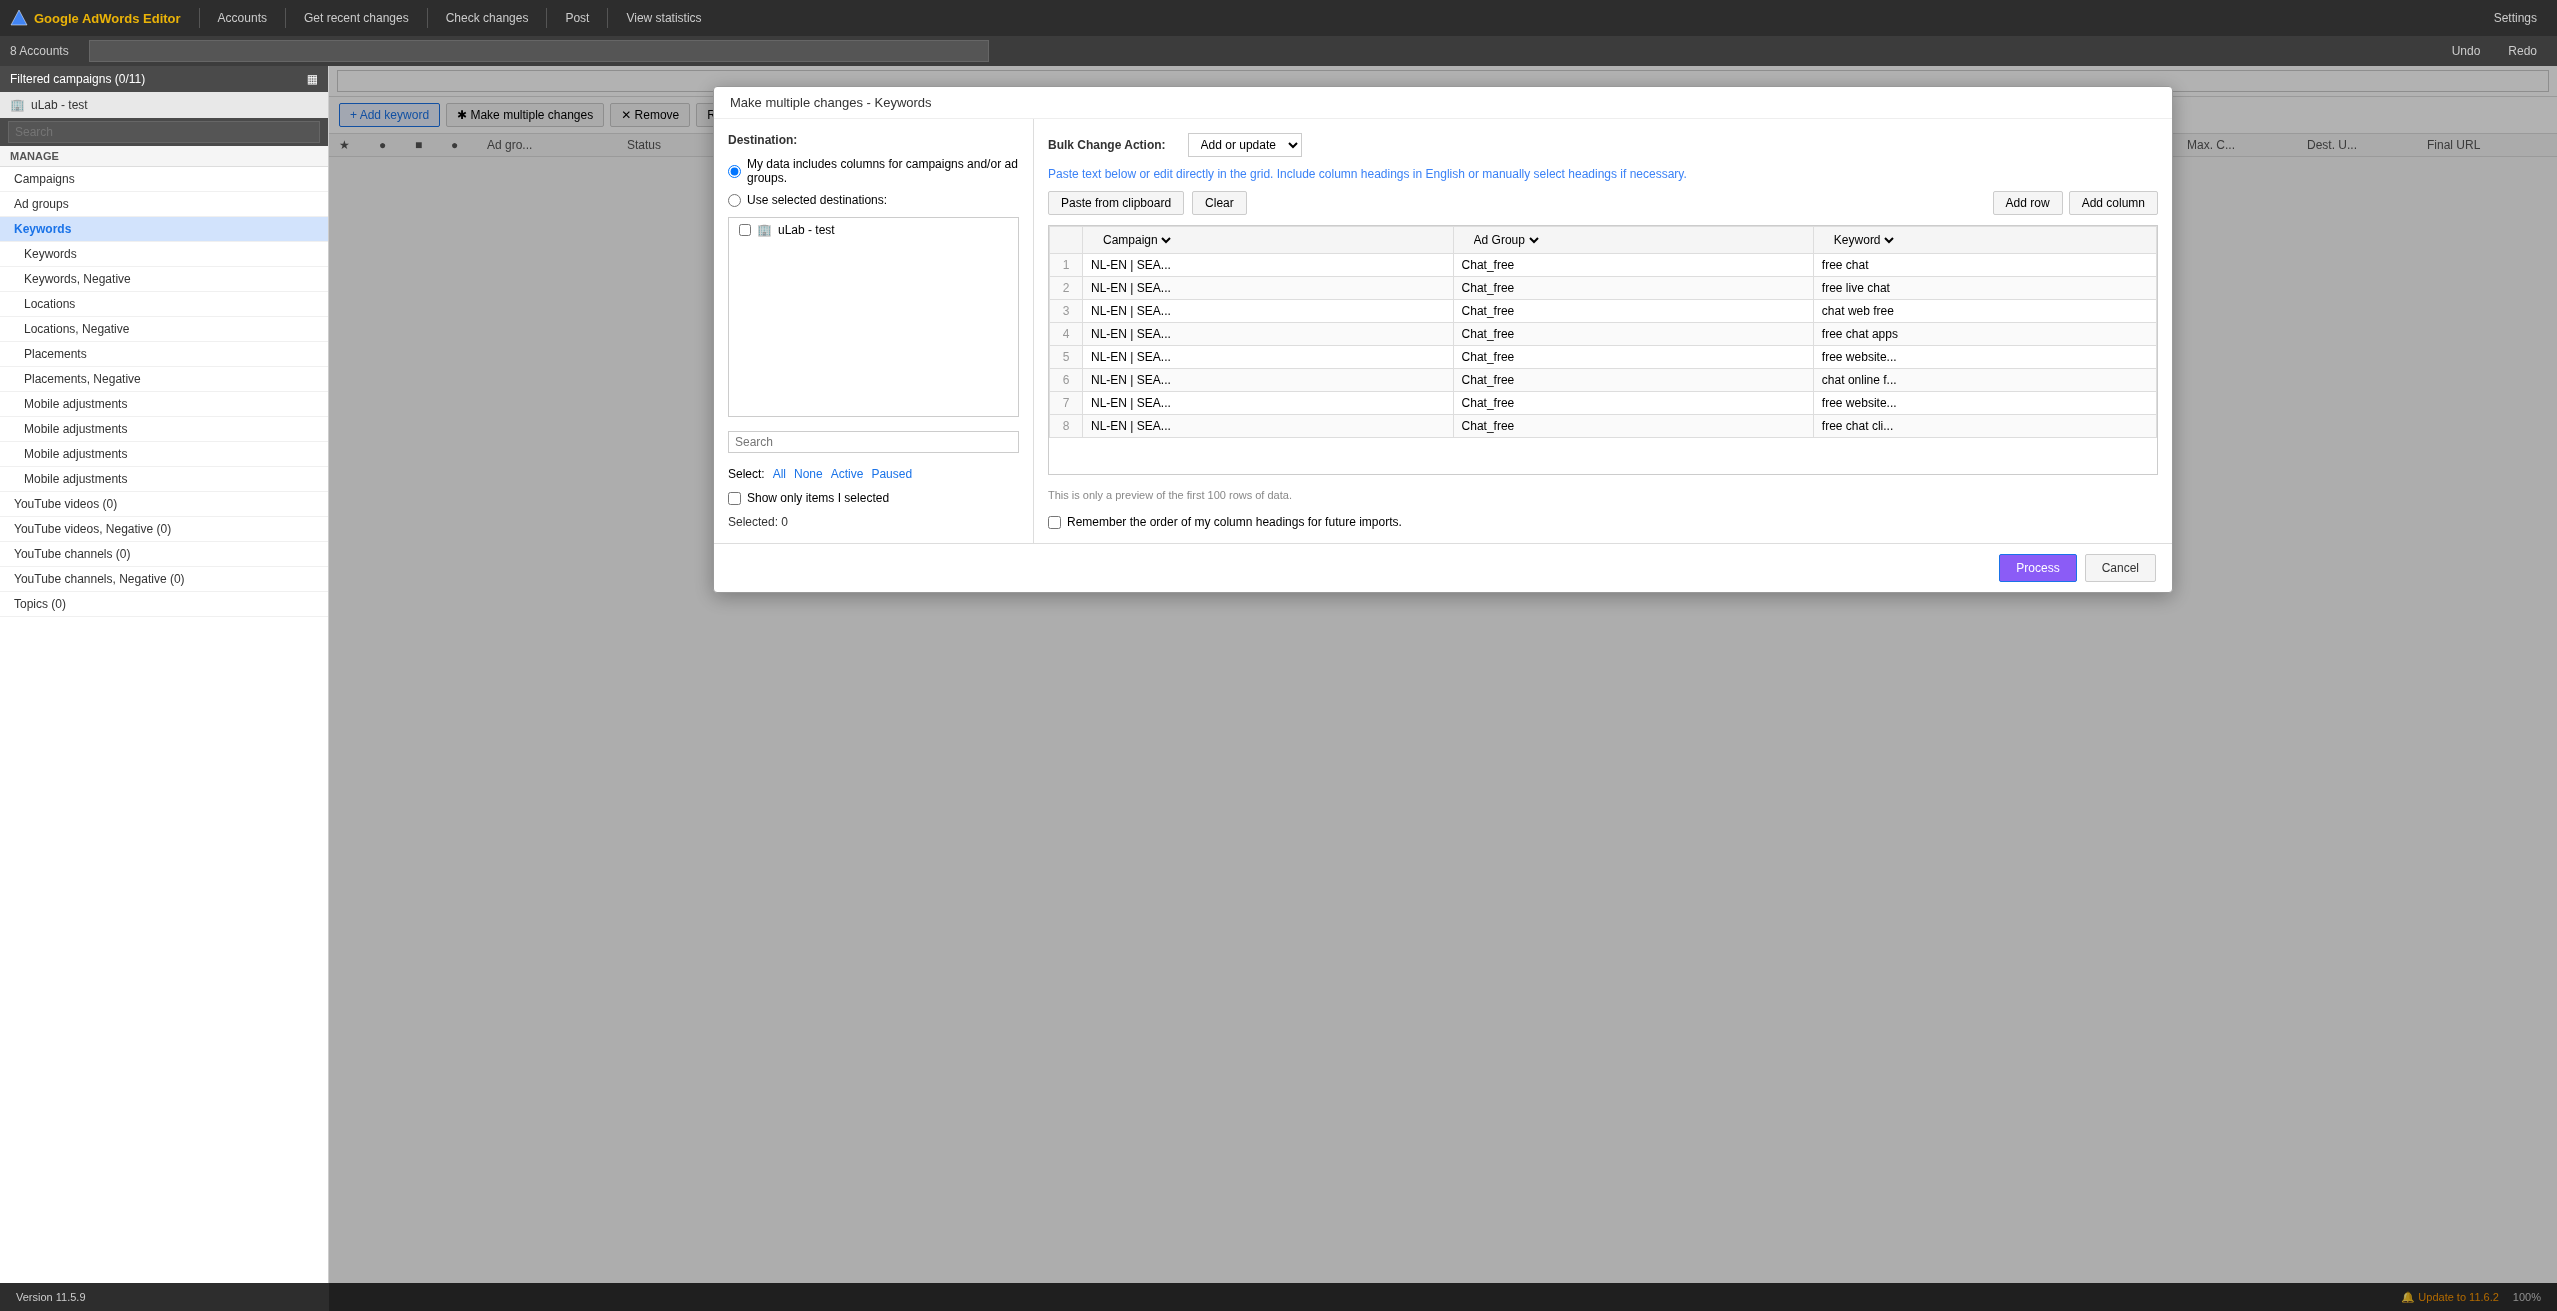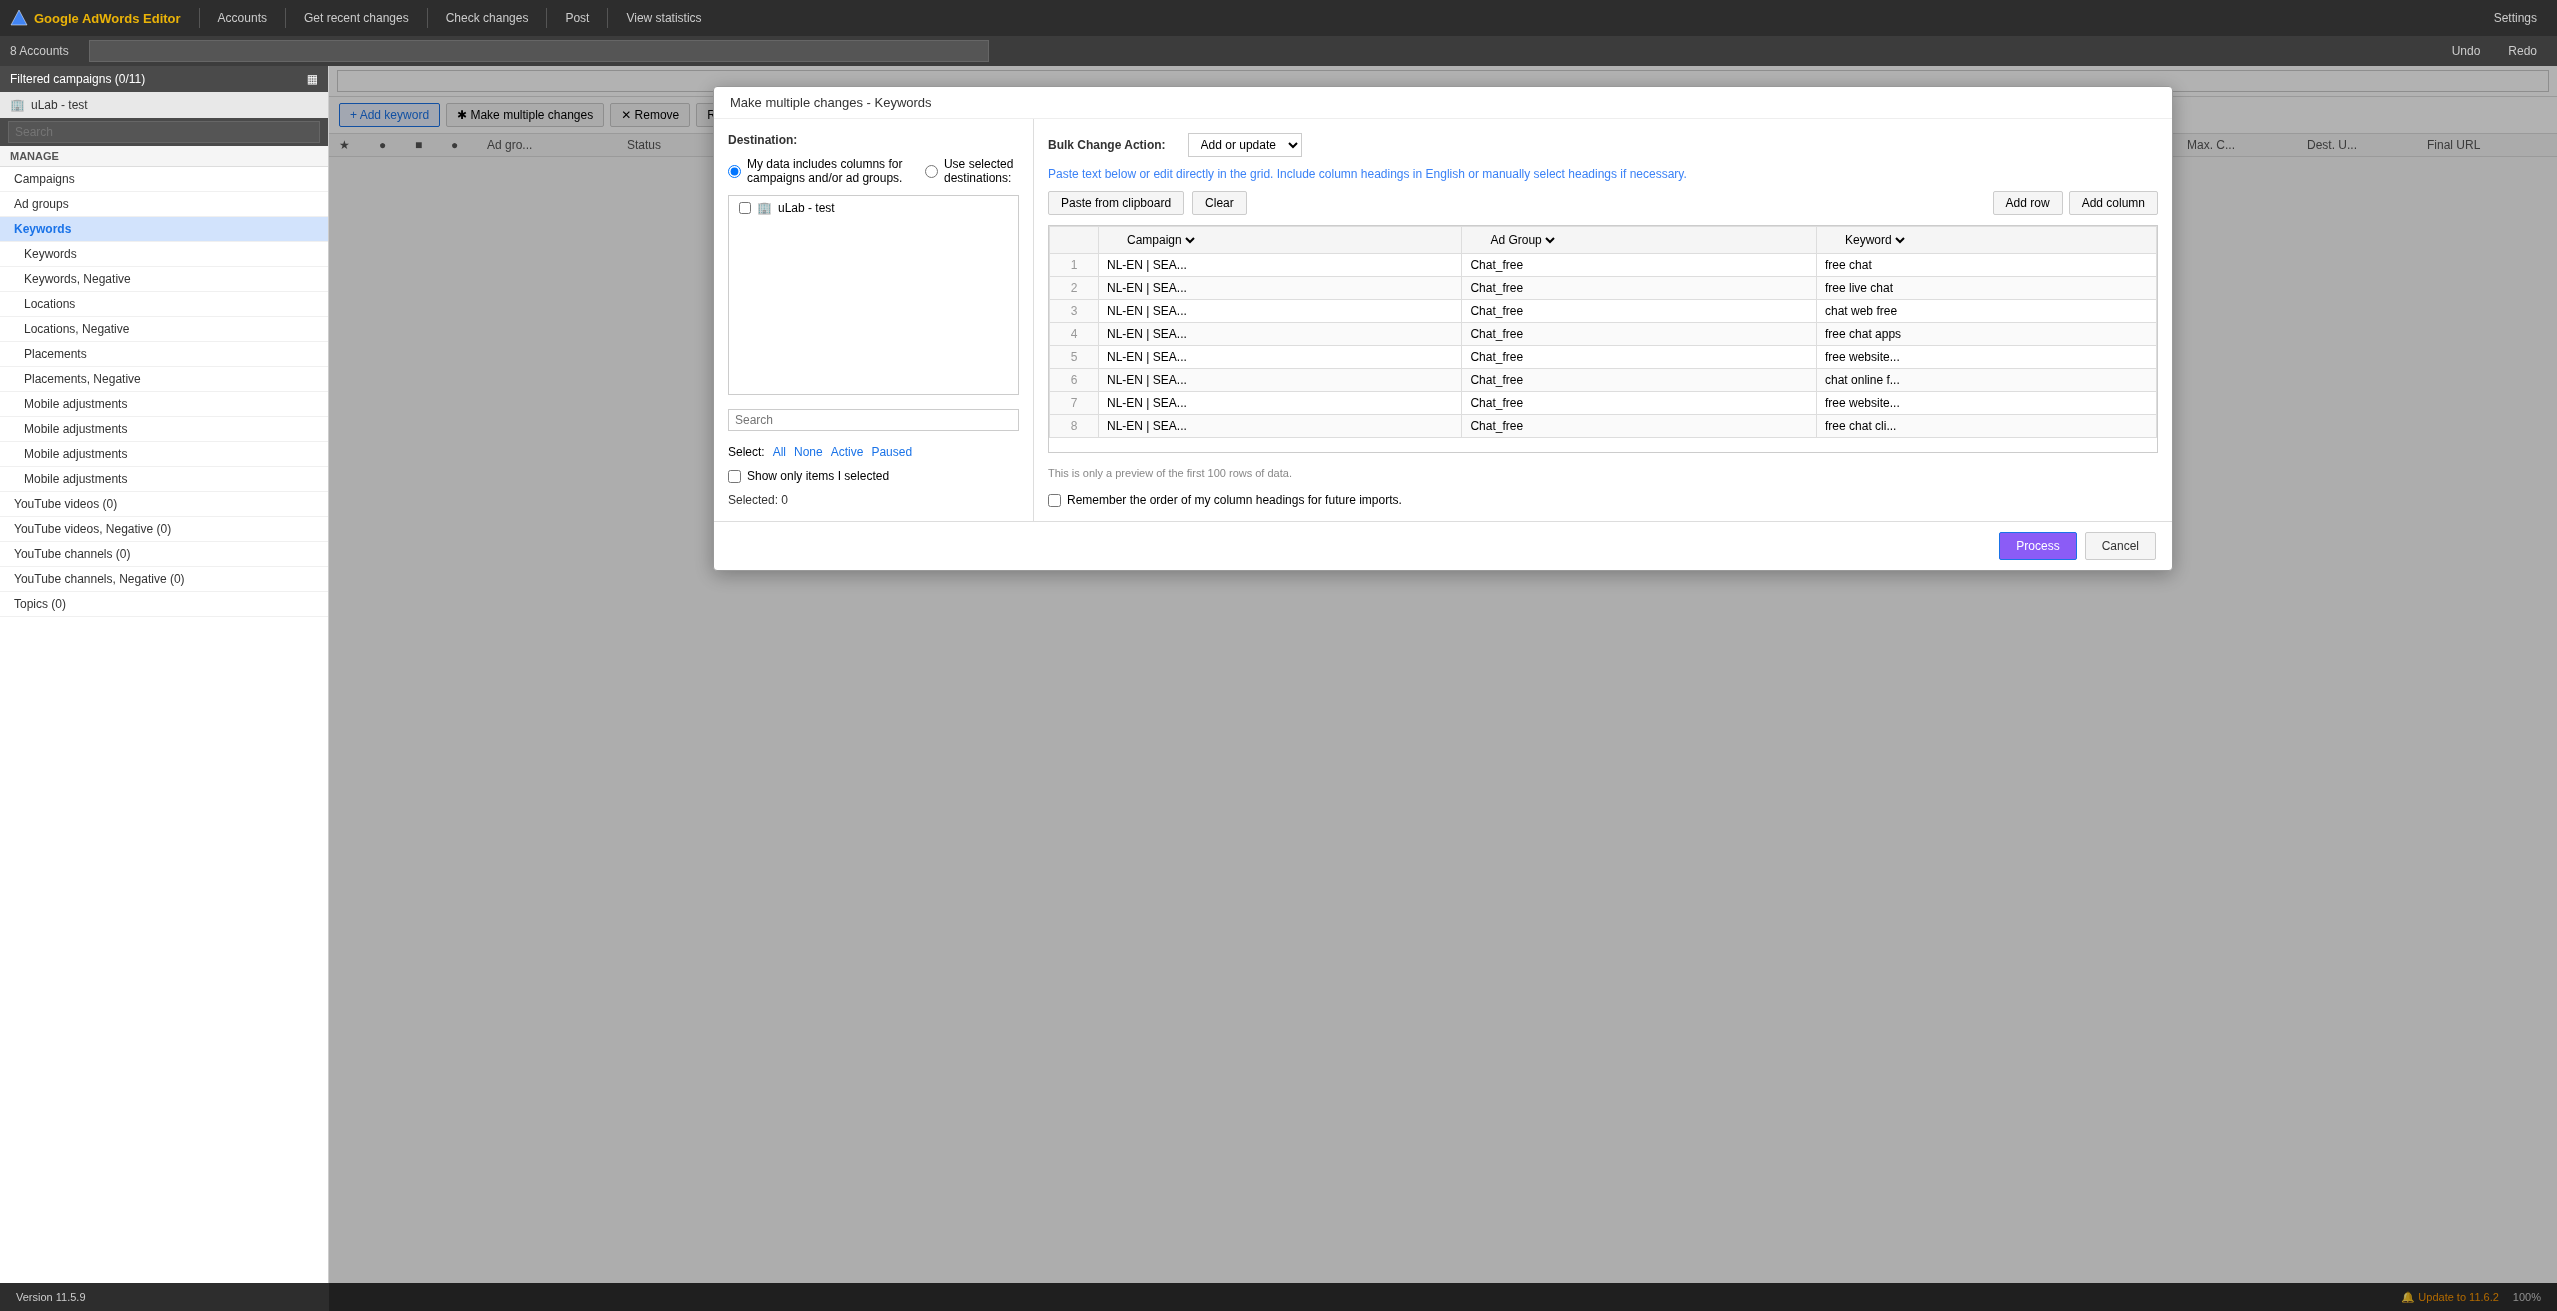--- a/index.html
+++ b/index.html
@@ -225,21 +225,21 @@
     
     .dialog-left {
       width: 320px;
       border-right: 1px solid #ddd;
       padding: 14px;
       display: flex;
       flex-direction: column;
       gap: 10px;
     }
     .destination-label { font-size: 12px; font-weight: bold; color: #333; }
-    .radio-group { display: flex; }
+    .radio-group { display: flex; flex-direction: column; gap: 8px; }
     .radio-item { display: flex; align-items: center; gap: 6px; font-size: 12px; }
     .destination-list {
       border: 1px solid #ccc;
       flex: 1;
       overflow-y: auto;
       min-height: 200px;
     }
     .dest-item {
       padding: 5px 10px;
       font-size: 12px;
@@ -318,21 +318,21 @@
       flex: 1;
     }
     .data-grid table {
       width: 100%;
       border-collapse: collapse;
       font-size: 12px;
     }
     .data-grid th {
       background: #f5f5f5;
       border: 1px solid #ddd;
-      padding: 5px 24px;
+      padding: 5px 16px;
       text-align: left;
       white-space: nowrap;
     }
     .data-grid th select {
       border: none;
       background: transparent;
       font-size: 12px;
       cursor: pointer;
       padding: 0;
     }

